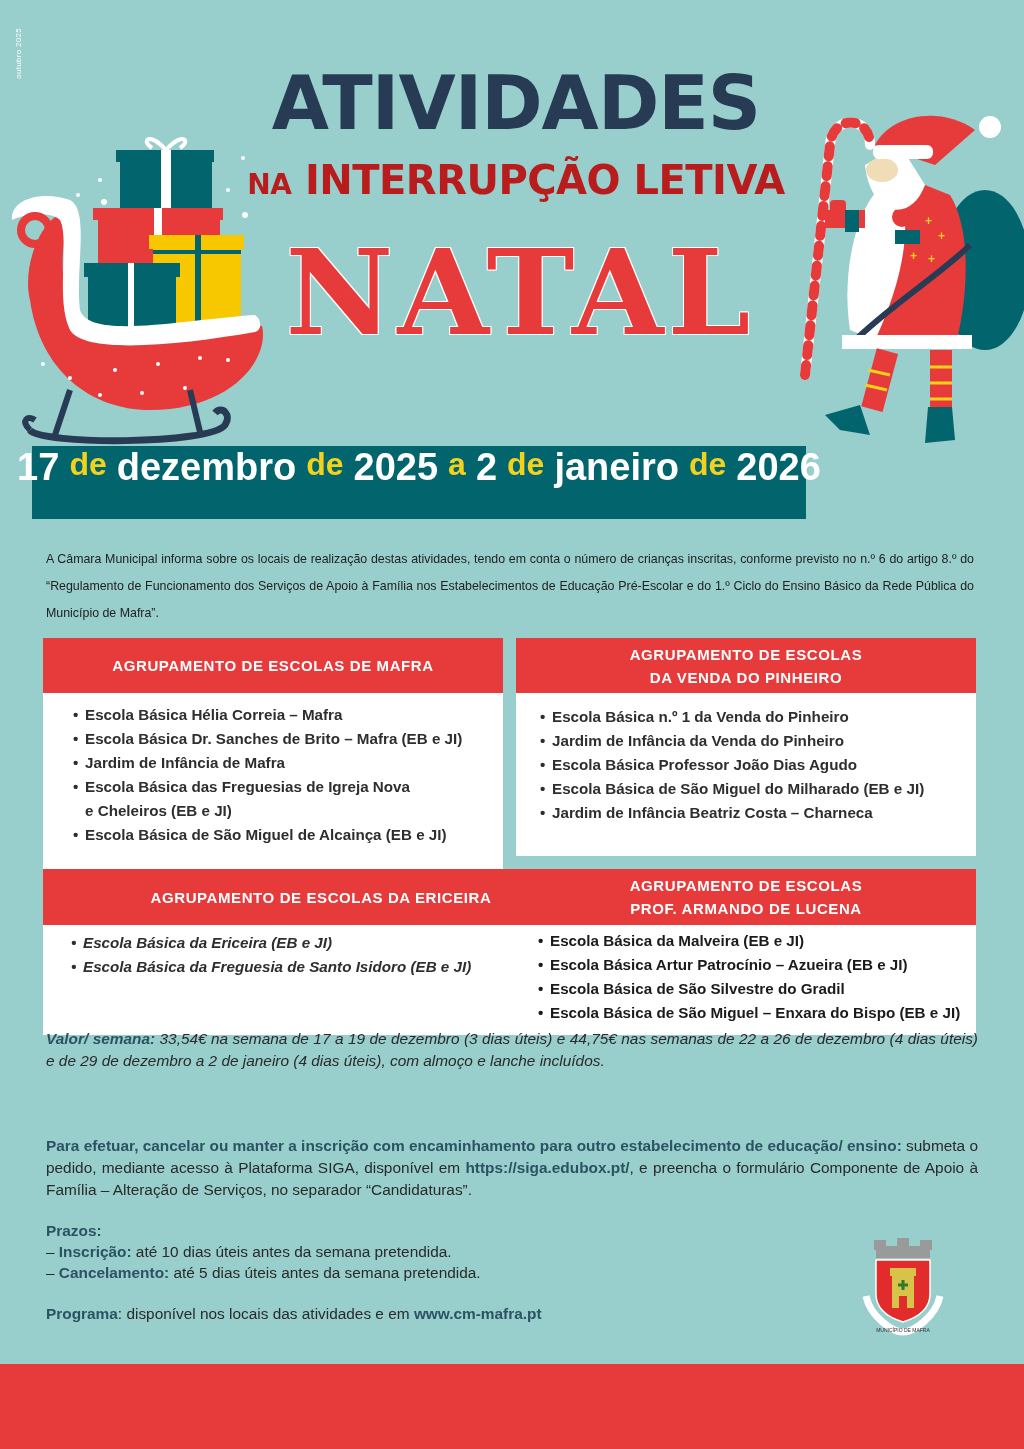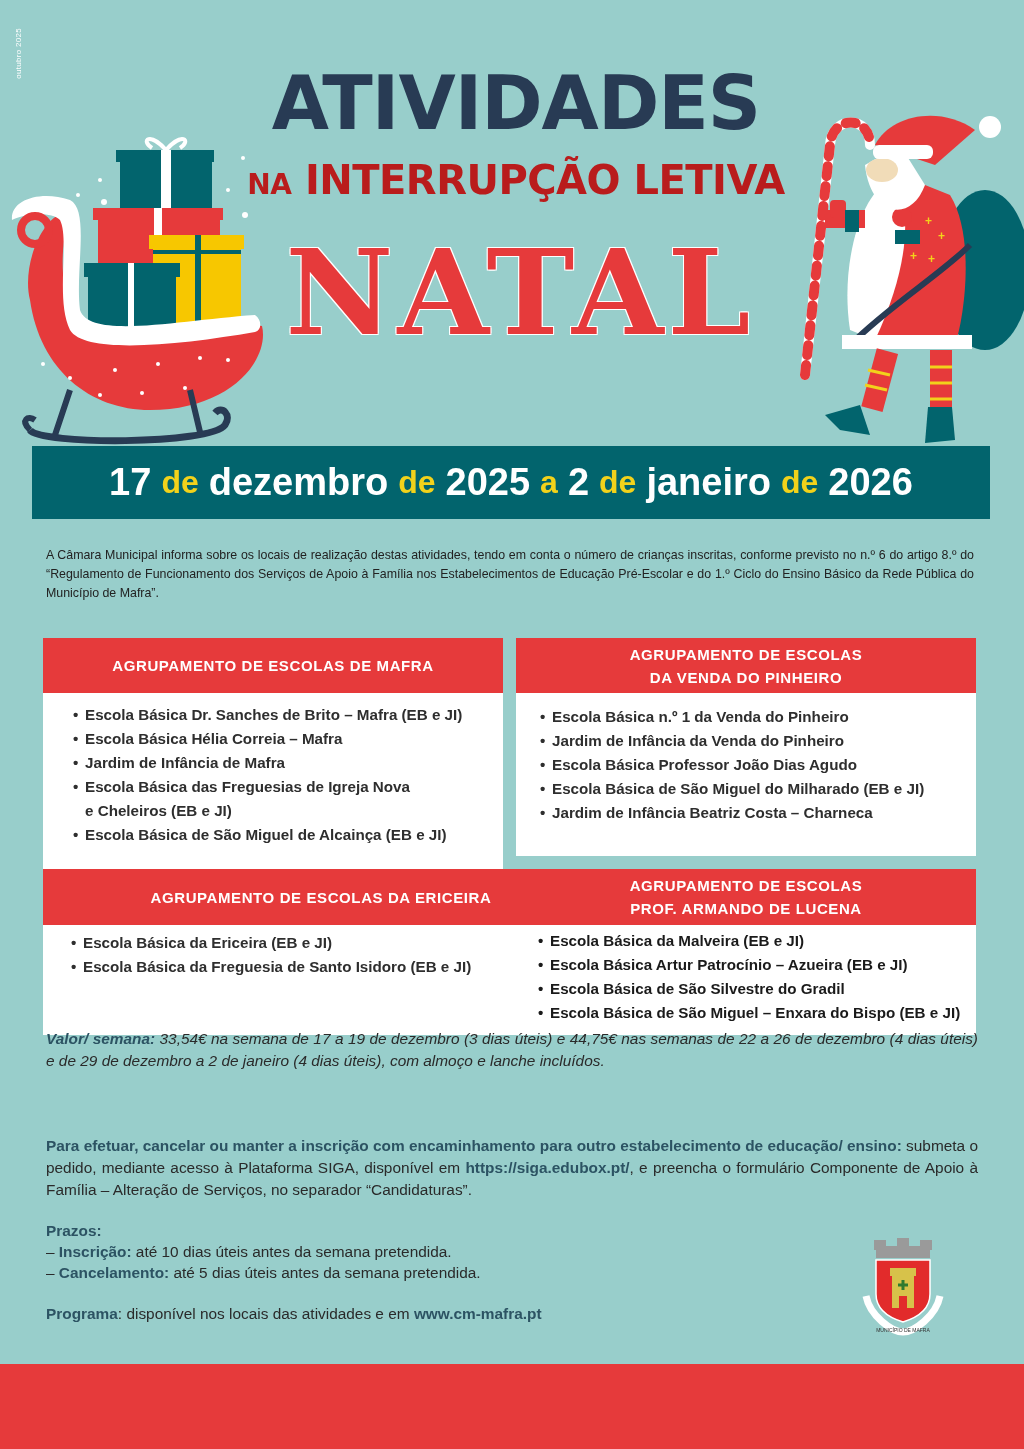--- a/index.html
+++ b/index.html
@@ -33,32 +33,32 @@
     text-align: center;
     font-family: "DejaVu Serif", serif; font-weight: bold;
     font-size: 118px; line-height: 1.1; color: #e63a3b;
     letter-spacing: 4px;
     text-shadow: 0 0 0 #fff, 1px 1px 0 #fff, -1px -1px 0 #fff, 1px -1px 0 #fff, -1px 1px 0 #fff;
   }
   .sleigh { position: absolute; left: 0; top: 120px; width: 290px; height: 330px; }
   .santa { position: absolute; left: 790px; top: 105px; width: 234px; height: 345px; }
 
   .date-banner {
-    position: absolute; left: 32px; top: 446px; width: 958px; height: 73px;
+    position: absolute; left: 32px; top: 446px; width: 774px; height: 73px;
     background: #02646d;
-    display: flex; align-items: center; justify-content: center; gap: 0;
+    display: flex; align-items: flex-start; justify-content: center; gap: 0;
     font-family: "Liberation Sans", sans-serif; font-weight: bold;
     font-size: 38px; color: #ffffff; white-space: nowrap;
   }
   .date-banner .w { margin: 0 6px; }
   .date-banner .y { color: #f2d21b; font-size: 32px; margin: 0 4px; }
 
   .intro {
     position: absolute; left: 46px; top: 546px; width: 928px;
-    font-size: 12.4px; line-height: 19px; color: #222; text-align: justify;
+    font-size: 12.4px; line-height: 27px; color: #222; text-align: justify;
   }
 
   .card {
     position: absolute; background: #ffffff;
   }
   .card-head {
     background: #e63a3b; color: #ffffff; font-weight: bold;
     text-align: center; font-size: 15px; letter-spacing: 0.6px;
     display: flex; flex-direction: column; align-items: center; justify-content: center;
     line-height: 23px;
@@ -70,21 +70,21 @@
   }
   .card li::before { content: "•"; position: absolute; left: 0; top: 0; }
   .card li .l2 { display: block; }
   .c1 { left: 43px; top: 638px; width: 460px; height: 274px; }
   .c1 .card-head { height: 55px; }
   .c2 { left: 516px; top: 638px; width: 460px; height: 218px; }
   .c2 .card-head { height: 55px; }
   .c2 ul { padding-top: 12px; padding-left: 24px; }
   .c3 { left: 43px; top: 869px; width: 556px; height: 166px; }
   .c3 .card-head { height: 56px; }
-  .c3 ul { padding-top: 6px; padding-left: 28px; }
+  .c3 ul { padding-top: 6px; padding-left: 28px; font-style: italic; }
   .c4 { left: 516px; top: 869px; width: 460px; height: 166px; }
   .c4 .card-head { height: 56px; }
   .c4 ul { padding-top: 4px; padding-left: 22px; }
   .c4 li { color: #1a1a1a; }
 
   .info {
     position: absolute; left: 46px; width: 932px;
     font-size: 15.4px; line-height: 22px; color: #2a2a2a; text-align: justify;
   }
   .info .hl { color: #2c5363; font-weight: bold; }
@@ -217,22 +217,22 @@
   <span class="w">2026</span>
 </div>
 
 <p class="intro">A Câmara Municipal informa sobre os locais de realização destas atividades, tendo em conta o número de crianças inscritas, conforme previsto no n.º 6 do artigo 8.º do “Regulamento de Funcionamento dos Serviços de Apoio à Família nos Estabelecimentos de Educação Pré-Escolar e do 1.º Ciclo do Ensino Básico da Rede Pública do Município de Mafra”.</p>
 
 <div class="card c1">
   <div class="card-head">
     <span>AGRUPAMENTO DE ESCOLAS DE MAFRA</span>
   </div>
   <ul>
+    <li><span>Escola Básica Hélia Correia – Mafra</span></li>
     <li><span>Escola Básica Dr. Sanches de Brito – Mafra (EB e JI)</span></li>
-    <li><span>Escola Básica Hélia Correia – Mafra</span></li>
     <li><span>Jardim de Infância de Mafra</span></li>
     <li><span>Escola Básica das Freguesias de Igreja Nova</span><span class="l2">e Cheleiros (EB e JI)</span></li>
     <li><span>Escola Básica de São Miguel de Alcainça (EB e JI)</span></li>
   </ul>
 </div>
 
 <div class="card c2">
   <div class="card-head">
     <span>AGRUPAMENTO DE ESCOLAS</span>
     <span>DA VENDA DO PINHEIRO</span>

